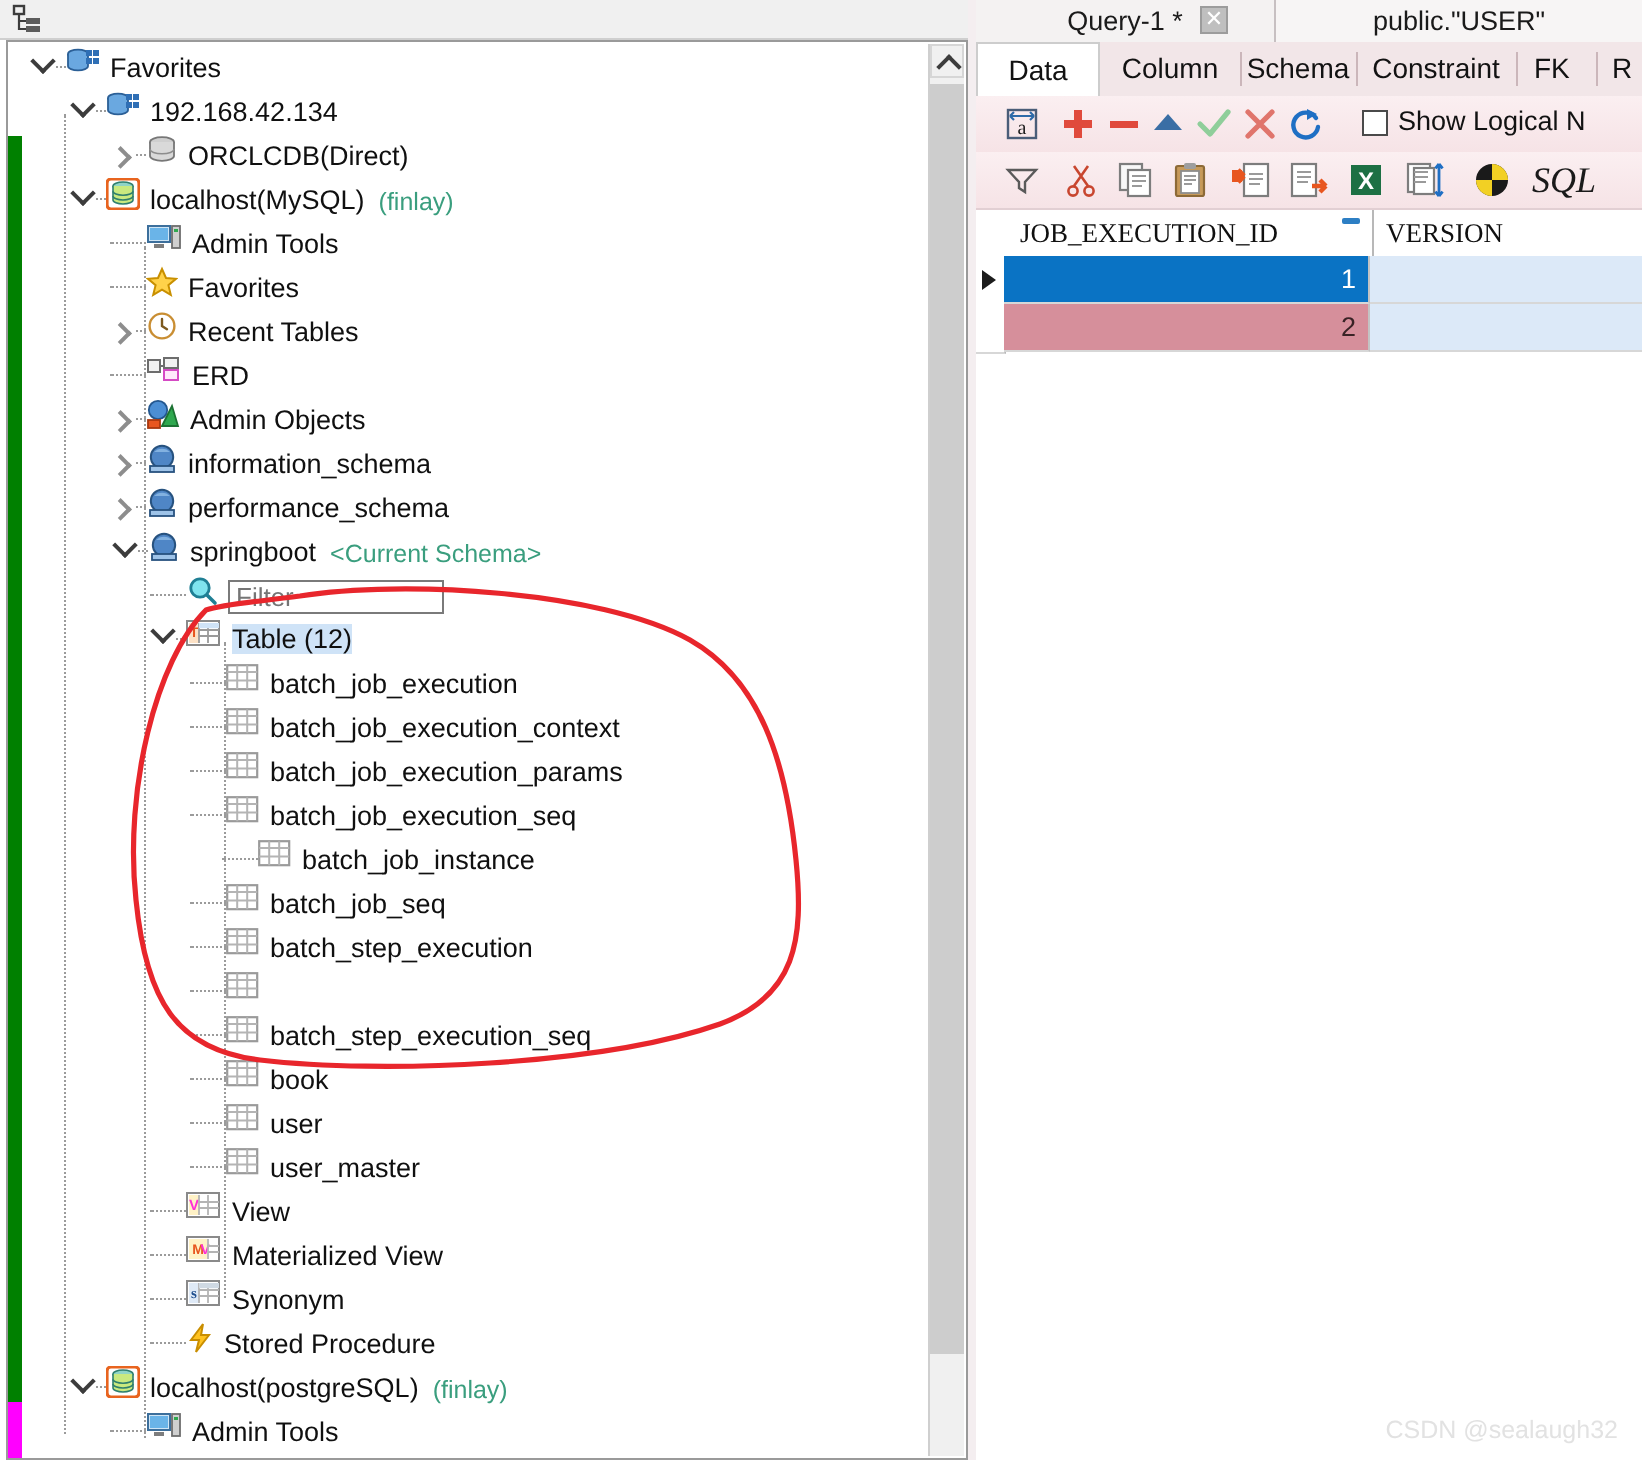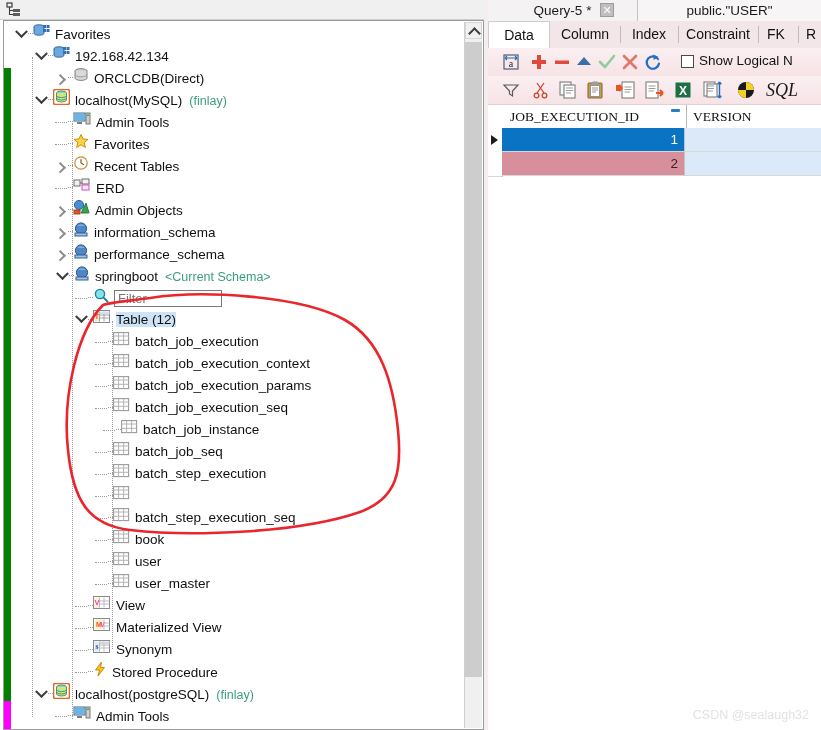--- a/index.html
+++ b/index.html
@@ -207,21 +207,21 @@
                 <path d="M0.6 4 H15.6 M0.6 8.3 H15.6 M5.6 0.6 V12.6 M10.6 0.6 V12.6" stroke="#b4b4b4" stroke-width="1"></path>
               </svg></span><span class="lbl">batch_job_execution_context</span></div>
           <div class="row" style="position: absolute; top: 354px; left: 0px;"><span class="arrow none" style="margin-left: 90px;"><span class="dotline"></span></span><span class="dotline" style="width: 5px;"></span><span class="ico" style="margin-right: 5px;"><svg width="17" height="14" viewBox="0 0 17 14">
                 <rect x="0.6" y="0.6" width="15" height="12" fill="#ffffff" stroke="#9a9a9a" stroke-width="1.1"></rect>
                 <path d="M0.6 4 H15.6 M0.6 8.3 H15.6 M5.6 0.6 V12.6 M10.6 0.6 V12.6" stroke="#b4b4b4" stroke-width="1"></path>
               </svg></span><span class="lbl">batch_job_execution_params</span></div>
           <div class="row" style="position: absolute; top: 376px; left: 0px;"><span class="arrow none" style="margin-left: 90px;"><span class="dotline"></span></span><span class="dotline" style="width: 5px;"></span><span class="ico" style="margin-right: 5px;"><svg width="17" height="14" viewBox="0 0 17 14">
                 <rect x="0.6" y="0.6" width="15" height="12" fill="#ffffff" stroke="#9a9a9a" stroke-width="1.1"></rect>
                 <path d="M0.6 4 H15.6 M0.6 8.3 H15.6 M5.6 0.6 V12.6 M10.6 0.6 V12.6" stroke="#b4b4b4" stroke-width="1"></path>
               </svg></span><span class="lbl">batch_job_execution_seq</span></div>
-          <div class="row" style="position: absolute; top: 398px; left: 8px;"><span class="arrow none" style="margin-left: 90px;"><span class="dotline"></span></span><span class="dotline" style="width: 5px;"></span><span class="ico" style="margin-right: 5px;"><svg width="17" height="14" viewBox="0 0 17 14">
+          <div class="row" style="position: absolute; top: 398px; left: 16px;"><span class="arrow none" style="margin-left: 90px;"><span class="dotline"></span></span><span class="dotline" style="width: 5px;"></span><span class="ico" style="margin-right: 5px;"><svg width="17" height="14" viewBox="0 0 17 14">
                 <rect x="0.6" y="0.6" width="15" height="12" fill="#ffffff" stroke="#9a9a9a" stroke-width="1.1"></rect>
                 <path d="M0.6 4 H15.6 M0.6 8.3 H15.6 M5.6 0.6 V12.6 M10.6 0.6 V12.6" stroke="#b4b4b4" stroke-width="1"></path>
               </svg></span><span class="lbl">batch_job_instance</span></div>
           <div class="row" style="position: absolute; top: 420px; left: 0px;"><span class="arrow none" style="margin-left: 90px;"><span class="dotline"></span></span><span class="dotline" style="width: 5px;"></span><span class="ico" style="margin-right: 5px;"><svg width="17" height="14" viewBox="0 0 17 14">
                 <rect x="0.6" y="0.6" width="15" height="12" fill="#ffffff" stroke="#9a9a9a" stroke-width="1.1"></rect>
                 <path d="M0.6 4 H15.6 M0.6 8.3 H15.6 M5.6 0.6 V12.6 M10.6 0.6 V12.6" stroke="#b4b4b4" stroke-width="1"></path>
               </svg></span><span class="lbl">batch_job_seq</span></div>
           <div class="row" style="position: absolute; top: 442px; left: 0px;"><span class="arrow none" style="margin-left: 90px;"><span class="dotline"></span></span><span class="dotline" style="width: 5px;"></span><span class="ico" style="margin-right: 5px;"><svg width="17" height="14" viewBox="0 0 17 14">
                 <rect x="0.6" y="0.6" width="15" height="12" fill="#ffffff" stroke="#9a9a9a" stroke-width="1.1"></rect>
                 <path d="M0.6 4 H15.6 M0.6 8.3 H15.6 M5.6 0.6 V12.6 M10.6 0.6 V12.6" stroke="#b4b4b4" stroke-width="1"></path>
@@ -294,38 +294,38 @@
       </div>
     </div>
   </div>
 
   <div class="splitter"></div>
 
   <div class="right-panel">
 
     <div class="editor-tabs">
       <div class="etab" style="left:0;width:150px;">
-        <span>Query-5 *</span>
+        <span>Query-1 *</span>
       </div>
       <div class="etab-close" style="left:112px;">✕</div>
       <div class="etab active" style="left:150px;width:183px;border-right:none;">
         <span>public."USER"</span>
       </div>
     </div>
 
     <div class="obj-tabs">
       <div class="otab active" style="left:0;width:62px;">
         <span>Data</span>
       </div>
       <div class="otab" style="left:62px;width:70px;">
         <span>Column</span>
       </div>
       <div class="otab" style="left:132px;width:58px;">
         <span class="divl"></span>
-        <span>Index</span>
+        <span>Schema</span>
       </div>
       <div class="otab" style="left:190px;width:80px;">
         <span class="divl"></span>
         <span>Constraint</span>
       </div>
       <div class="otab" style="left:270px;width:40px;text-align:left;padding-left:9px;">
         <span class="divl"></span>
         <span>FK</span>
       </div>
       <div class="otab" style="left:310px;width:23px;text-align:left;padding-left:8px;">

